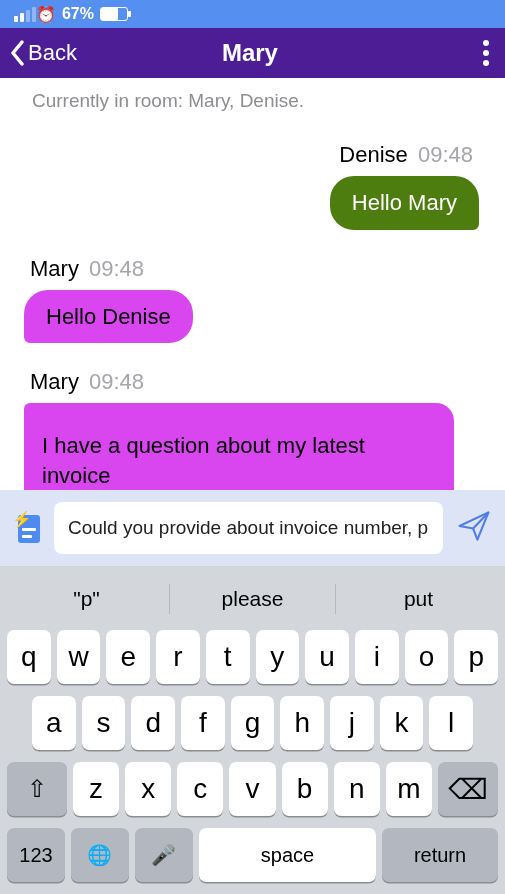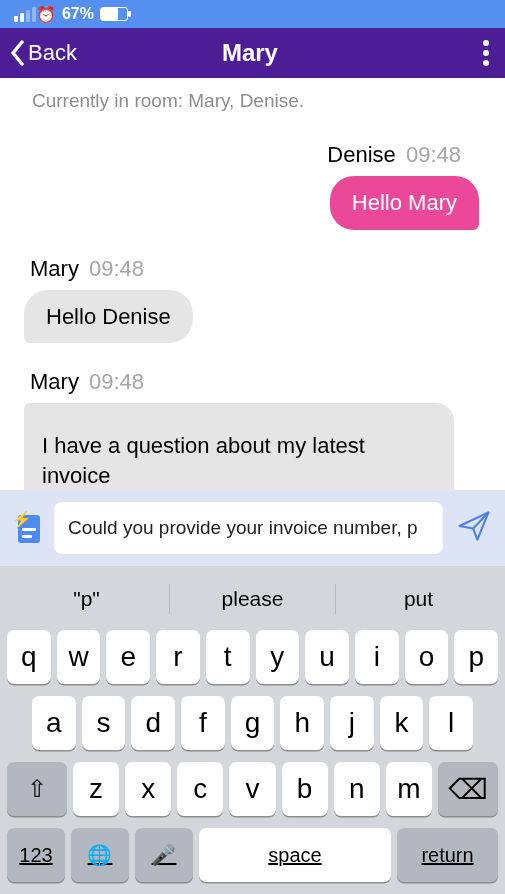--- a/index.html
+++ b/index.html
@@ -23,26 +23,26 @@
   .nav-title { flex:1; text-align:center; font-size:24px; font-weight:700; margin-left:-54px; }
   .kebab { display:flex; flex-direction:column; gap:4px; padding:6px; }
   .kebab span { width:6px; height:6px; background:#fff; border-radius:50%; }
 
   
   .chat { flex:1; overflow:hidden; padding:6px 0 0 0; background:#fff; }
   .room-info { color:#8d8d92; font-size:19px; padding:6px 28px 8px 32px; }
   .msg-block { padding:6px 20px 4px 24px; }
   .msg-block.right { text-align:right; padding-right:26px;}
   .msg-header { font-size:22px; margin:16px 0 8px 6px; }
-  .msg-block.right .msg-header { margin-right:18px; }
+  .msg-block.right .msg-header { margin-right:6px; }
   .msg-header .name { color:#000; }
   .msg-header .time { color:#a5a5aa; margin-left:4px; }
   .bubble { display:inline-block; padding:12px 22px; border-radius:24px; font-size:22px; line-height:1.35; max-width:420px; text-align:left; position:relative; }
-  .bubble.out { background:#ec4899; color:#fff; border-bottom-right-radius:6px; }
-  .bubble.in { background:#e5e5e5; color:#000; border-bottom-left-radius:6px; }
+  .bubble.out { background:#4d7c0f; color:#fff; border-bottom-right-radius:6px; }
+  .bubble.in { background:#d946ef; color:#000; border-bottom-left-radius:6px; }
   .bubble.wide { border-radius:18px; border-top-left-radius:6px; border-bottom-left-radius:18px; max-width:430px; padding:28px 18px; }
 
   
   .compose { background:#dde4f5; padding:12px 14px; display:flex; align-items:center; gap:14px; }
   .doc-icon { width:26px; height:30px; position:relative; }
   .doc-body { width:22px; height:28px; background:#4e8bf0; border-radius:3px; position:absolute; bottom:0; right:0; }
   .doc-body::before, .doc-body::after { content:""; position:absolute; background:#fff; height:3px; border-radius:1px; left:4px; }
   .doc-body::before { width:14px; top:13px; }
   .doc-body::after { width:10px; top:20px; }
   .doc-bolt { position:absolute; top:-3px; left:-2px; font-size:16px; color:#ff8c1a; }
@@ -52,24 +52,24 @@
   
   .keyboard { background:#d3d6db; padding:8px 4px 6px 4px; }
   .suggest-row { display:flex; height:50px; align-items:center; }
   .suggest { flex:1; text-align:center; font-size:21px; color:#000; }
   .sug-div { width:1px; height:30px; background:#b6b9be; }
   .key-row { display:flex; gap:6px; padding:6px 3px; }
   .key { flex:1; background:#fff; border-radius:7px; box-shadow:0 1.5px 0 #8c8d90; height:54px; display:flex; align-items:center; justify-content:center; font-size:28px; color:#000; }
   .key.fn { background:#b3b8c0; }
   .row2 { padding-left:28px; padding-right:28px; }
   .bottom-row { display:flex; gap:6px; padding:6px 3px; }
-  .bkey { background:#b3b8c0; border-radius:7px; box-shadow:0 1.5px 0 #8c8d90; height:54px; display:flex; align-items:center; justify-content:center; font-size:20px; color:#000;text-decoration:underline; }
+  .bkey { background:#b3b8c0; border-radius:7px; box-shadow:0 1.5px 0 #8c8d90; height:54px; display:flex; align-items:center; justify-content:center; font-size:20px; color:#000; }
   .bkey.space { flex:1; background:#fff; font-size:20px; }
   .bkey.small { width:58px; }
-  .bkey.ret { width:101px; }
+  .bkey.ret { width:116px; }
   .bkey.num { width:58px; }
   .shift-glyph { font-size:24px; }
   .backspace-box { display:flex; align-items:center; }
 </style>
 </head>
 <body>
 
 <div class="status-bar">
   <div class="status-left">
     <div class="sig-bar" style="height:6px"></div>
@@ -128,21 +128,21 @@
     <div class="bubble in wide">I have a question about my latest invoice</div>
   </div>
 </div>
 
 <div class="compose">
   <div class="doc-icon">
     <div class="doc-body"></div>
     <div class="doc-bolt">⚡</div>
   </div>
   <div class="compose-input">
-    <span>Could you provide your invoice number, p</span>
+    <span>Could you provide about invoice number, p</span>
   </div>
   <div class="send-icon">
     <svg viewBox="0 0 40 40">
       <path d="M3 20 L37 4 L24 36 L19 23 Z" fill="none" stroke="#4e7fe6" stroke-width="2.5" stroke-linejoin="round"></path>
       <path d="M37 4 L19 23" stroke="#4e7fe6" stroke-width="2.5"></path>
     </svg>
   </div>
 </div>
 
 <div class="keyboard">

